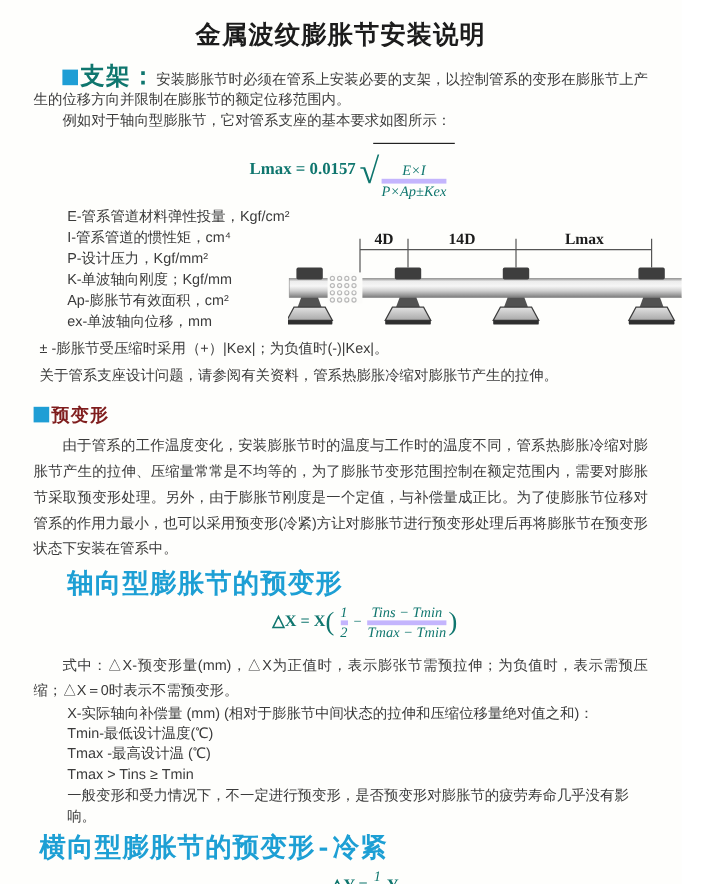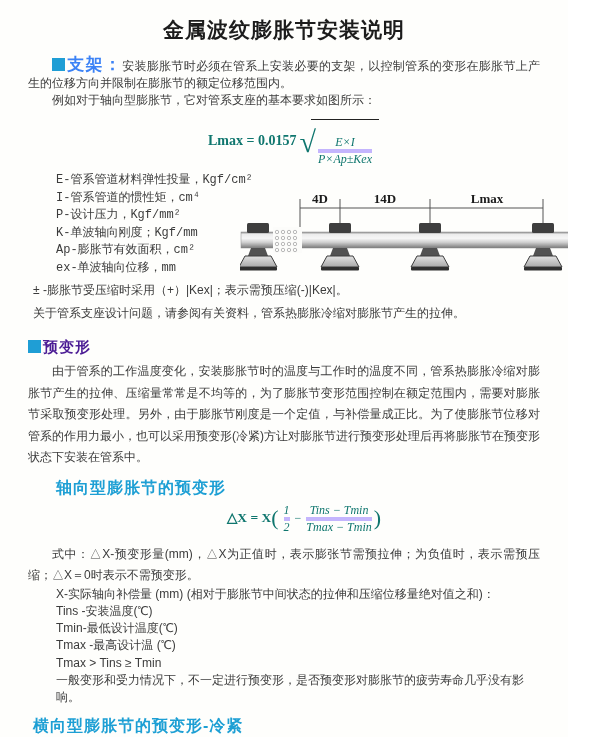--- a/index.html
+++ b/index.html
@@ -19,41 +19,41 @@
     font-size:21px; line-height:28px;
     font-weight:bold; color:#1c1c1c;
     letter-spacing:1px;
     margin:4px 0 12px 0;
   }
   .sq {
     display:inline-block; width:13px; height:13px;
     background:#1f9ed5; vertical-align:-1px; margin-right:2px;
   }
   p.body-ind { text-indent:2em; text-align:justify; }
-  .sec-head-inline { font-size:17px; font-weight:bold; color:#3b82f6; letter-spacing:1px; }
+  .sec-head-inline { font-size:20px; font-weight:bold; color:#0f766e; letter-spacing:1px; }
   .formula {
     font-family:"Liberation Serif", serif;
     color:#0f766e; margin:10px 0 6px 0; white-space:nowrap;
   }
   .formula .lhs { font-weight:bold; font-size:14px; }
   .frac { display:inline-block; text-align:center; vertical-align:middle; font-style:italic; font-size:12px; line-height:13px; padding:0 2px; }
   .frac .den { border-top:4px solid #c4b5fd; display:block; }
   .frac .num { display:block; }
   .sqrt-sym { font-size:30px; font-weight:bold; vertical-align:-7px; letter-spacing:-2px; }
   .radicand { display:inline-block; border-top:1.6px solid #222; margin-left:-3px; padding:16px 5px 0 5px; vertical-align:middle; }
   .f-lmax { padding-left:180px; }
   .defs { position:relative; margin-top:6px; }
   .def-line { line-height:17.5px; margin-left:5px; }
-  .def-sub { margin-left:28px;font-family:Liberation Mono, monospace; }
+  .def-sub { margin-left:28px; }
   .note-line { margin-left:5px; line-height:17.5px; }
   .gap-top { margin-top:5px; }
   .diagram { position:absolute; left:240px; top:190px; }
-  .sec-head-block { margin-top:16px; font-size:15px; font-weight:bold; color:#4c1d95; letter-spacing:1px; }
+  .sec-head-block { margin-top:16px; font-size:15px; font-weight:bold; color:#7f1d1d; letter-spacing:1px; }
   .para-loose { margin-top:6px; line-height:21.5px; text-indent:2em; text-align:justify; }
-  .sub-head { margin-top:10px; margin-left:28px; font-size:16px; font-weight:bold; color:#1d9fd4; letter-spacing:1px; }
+  .sub-head { margin-top:10px; margin-left:28px; font-size:22px; font-weight:bold; color:#1d9fd4; letter-spacing:1px;font-family:Liberation Mono, monospace; }
   .sub-head.flush { margin-left:5px; }
   .f-center { text-align:center; padding-left:40px; margin-top:8px; }
   .paren { font-size:22px; vertical-align:-3px; font-weight:normal; }
   .explain { margin-top:10px; line-height:21px; text-indent:2em; text-align:justify; }
   .var-line { margin-left:28px; line-height:17.3px; }
   .f-dy .lhs, .f-dx .lhs { font-weight:bold; font-size:13.5px; }
   .f-dy .rhs { font-weight:bold; font-size:13.5px; }
 </style>
 </head>
 <body>
@@ -73,21 +73,21 @@
 
   <div class="defs">
     <div class="def-line def-sub">E-管系管道材料弹性投量，Kgf/cm²</div>
     <div class="def-line def-sub">I-管系管道的惯性矩，cm⁴</div>
     <div class="def-line def-sub">P-设计压力，Kgf/mm²</div>
     <div class="def-line def-sub">K-单波轴向刚度；Kgf/mm</div>
     <div class="def-line def-sub">Ap-膨胀节有效面积，cm²</div>
     <div class="def-line def-sub">ex-单波轴向位移，mm</div>
   </div>
 
-  <div class="note-line gap-top">± -膨胀节受压缩时采用（+）|Kex|；表示需预压缩(-)|Kex|。</div>
+  <div class="note-line gap-top">± -膨胀节受压缩时采用（+）|Kex|；为负值时(-)|Kex|。</div>
   <div class="note-line gap-top">关于管系支座设计问题，请参阅有关资料，管系热膨胀冷缩对膨胀节产生的拉伸。</div>
 
   <svg class="diagram" width="356" height="98" viewBox="0 0 356 98">
     <defs>
       <linearGradient id="gpipe" x1="0" y1="0" x2="0" y2="1">
         <stop offset="0" stop-color="#8f8f8f"></stop>
         <stop offset="0.15" stop-color="#ececec"></stop>
         <stop offset="0.4" stop-color="#f6f6f6"></stop>
         <stop offset="0.65" stop-color="#cfcfcf"></stop>
         <stop offset="1" stop-color="#7a7a7a"></stop>
@@ -173,21 +173,20 @@
   <div class="formula f-dx f-center">
     <span class="lhs">△X = X</span><span class="paren">(</span>
     <span class="frac"><span class="num">1</span><span class="den">2</span></span>
     <span>−</span>
     <span class="frac"><span class="num">Tins − Tmin</span><span class="den">Tmax − Tmin</span></span><span class="paren">)</span>
   </div>
 
   <p class="explain">式中：△X-预变形量(mm)，△X为正值时，表示膨张节需预拉伸；为负值时，表示需预压缩；△X＝0时表示不需预变形。</p>
 
   <div class="var-line">X-实际轴向补偿量 (mm) (相对于膨胀节中间状态的拉伸和压缩位移量绝对值之和)：</div>
-  <div class="var-line">Tins -安装温度(℃)</div>
   <div class="var-line">Tmin-最低设计温度(℃)</div>
   <div class="var-line">Tmax -最高设计温 (℃)</div>
   <div class="var-line">Tmax &gt; Tins ≥ Tmin</div>
   <div class="var-line">一般变形和受力情况下，不一定进行预变形，是否预变形对膨胀节的疲劳寿命几乎没有影响。</div>
 
   <div class="sub-head flush">横向型膨胀节的预变形-冷紧</div>
 
   <div class="formula f-dy f-center">
     <span class="lhs">△Y =</span>
     <span class="frac"><span class="num">1</span><span class="den">2</span></span>

